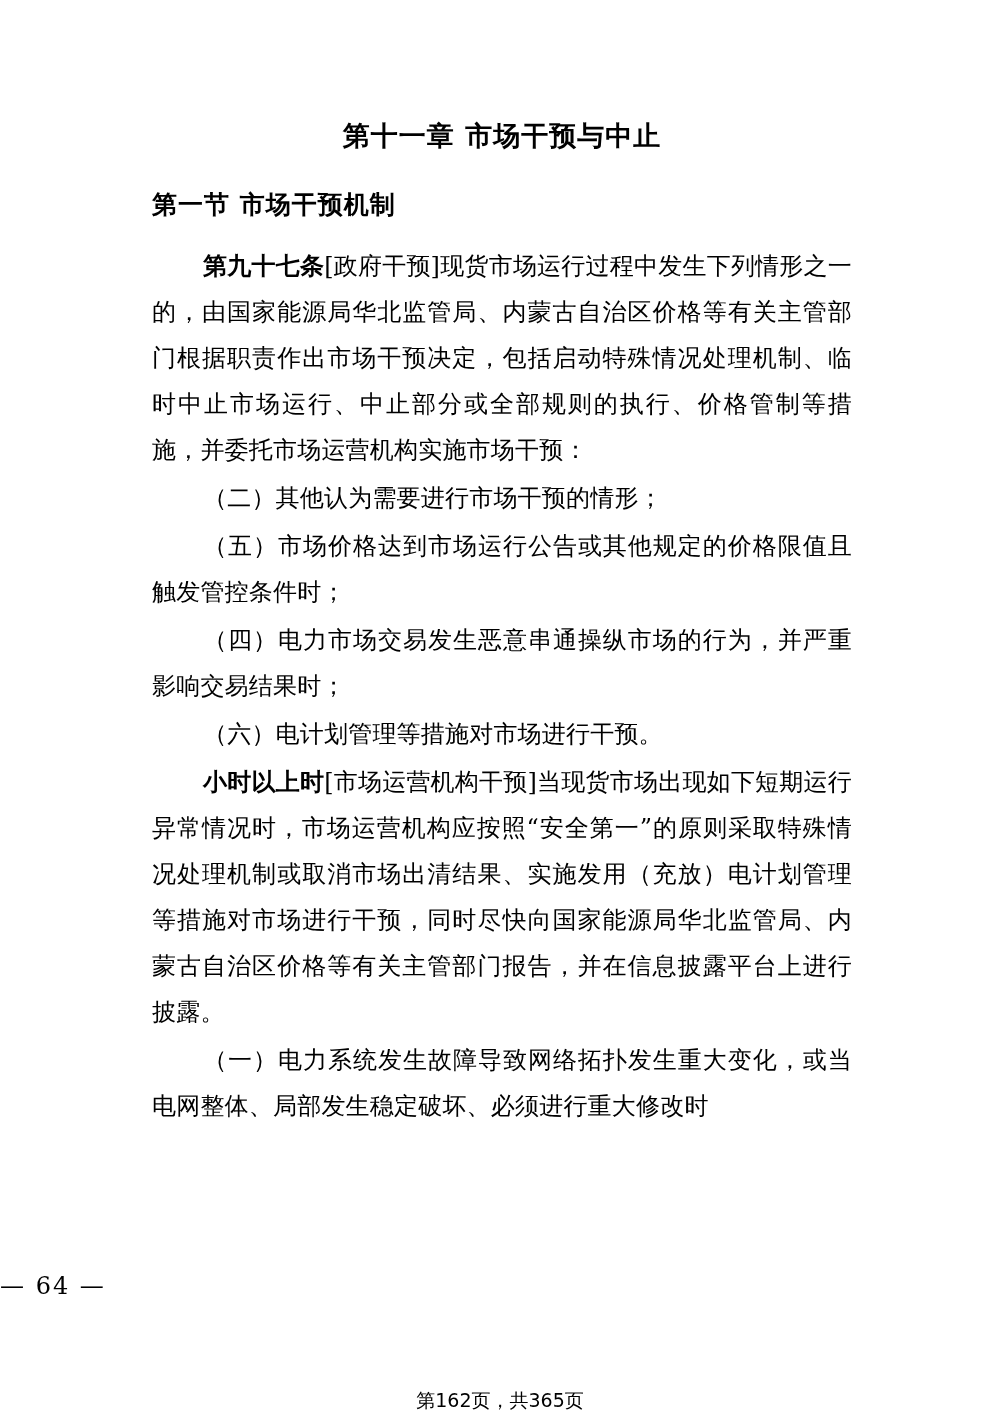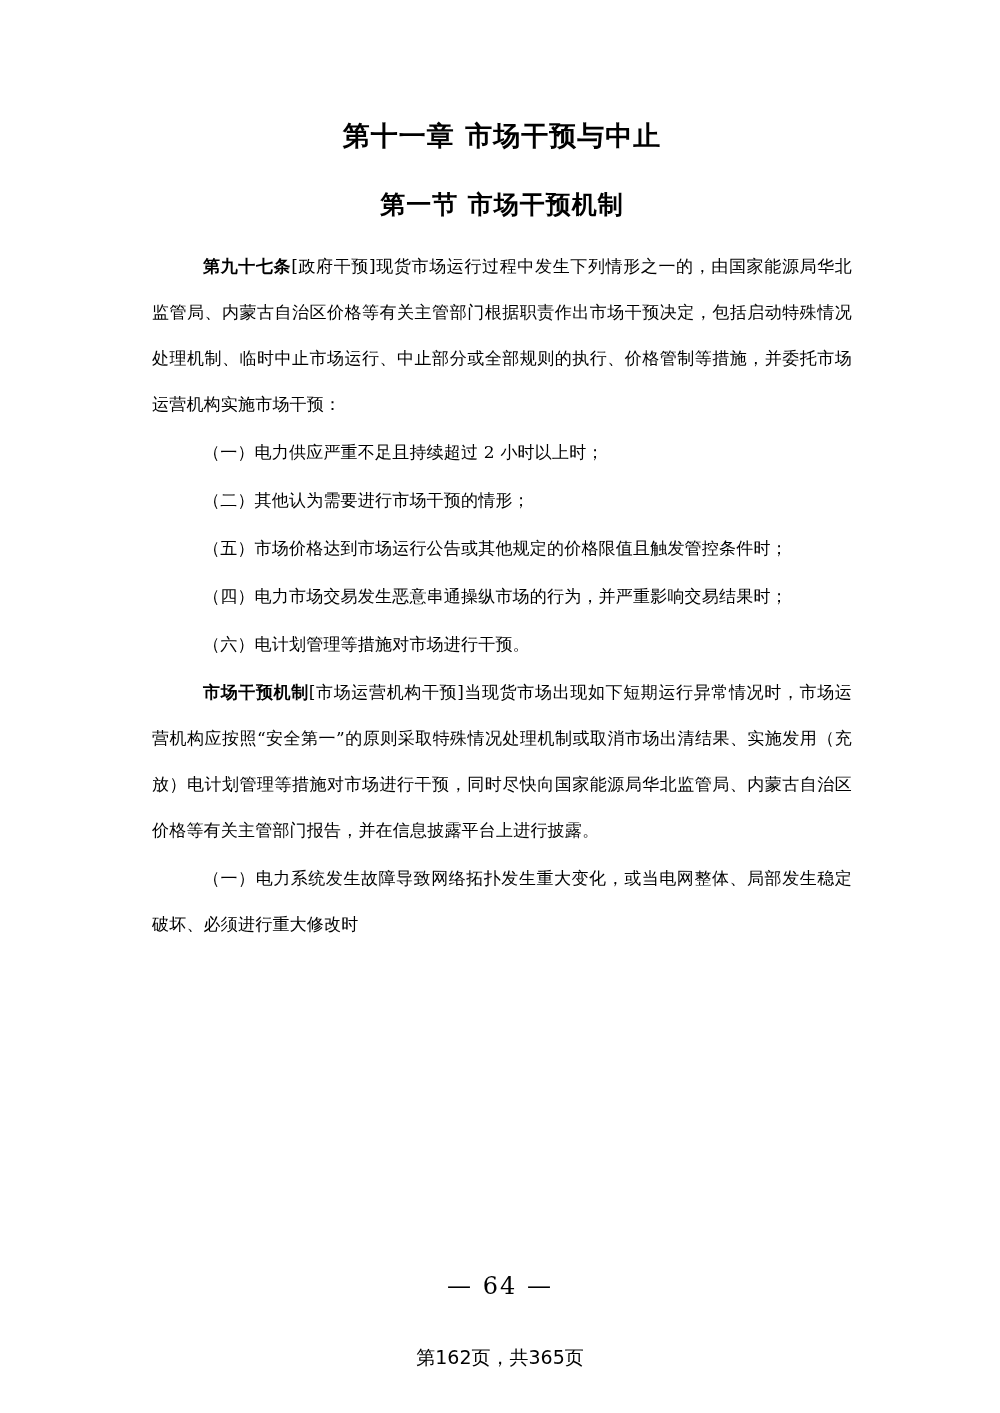--- a/index.html
+++ b/index.html
@@ -30,82 +30,81 @@
   }
   .chapter-title {
     text-align: center;
     font-size: 27px;
     font-weight: bold;
     letter-spacing: 1px;
     margin: 0 0 34px 0;
     font-family: "DejaVu Sans", "Liberation Sans", sans-serif;
   }
   .section-title {
-    text-align: center;
+    text-align: left;
     font-size: 25px;
     font-weight: bold;
     letter-spacing: 1px;
     margin: 0 0 22px 0;
     font-family: "DejaVu Sans", "Liberation Sans", sans-serif;
   }
   .para {
-    font-size: 17px;
+    font-size: 24px;
     line-height: 46px;
     text-align: justify;
     text-justify: inter-ideograph;
     margin: 0 0 2px 0;
     letter-spacing: 0.2px;
   }
   .indent {
     text-indent: 51px;
   }
   .art-label {
     font-weight: bold;
     font-family: "DejaVu Sans", "Liberation Sans", sans-serif;
   }
   .page-number {
     position: absolute;
     left: 0;
     top: 1272px;
     width: 1000px;
-    text-align: center;
+    text-align: left;
     font-size: 24px;
     letter-spacing: 2px;
   }
   .footer {
     position: absolute;
     left: 0;
-    top: 1345px;
+    top: 1388px;
     width: 1000px;
     text-align: center;
     font-size: 19px;
     font-family: "DejaVu Sans", "Liberation Sans", sans-serif;
   }
 </style>
 </head>
 <body>
 
 <div class="page">
   <div class="content">
     <div class="chapter-title">第十一章  市场干预与中止</div>
     <div class="section-title">第一节   市场干预机制</div>
 
     <p class="para indent"><span class="art-label">第九十七条</span><span>[政府干预]现货市场运行过程中发生下列情形之一的，由国家能源局华北监管局、内蒙古自治区价格等有关主管部门根据职责作出市场干预决定，包括启动特殊情况处理机制、临时中止市场运行、中止部分或全部规则的执行、价格管制等措施，并委托市场运营机构实施市场干预：</span></p>
 
-    <p class="para indent"><span>（一）电力供应严重不足且持续超过 2 小时以上时；</span></p>
 
     <p class="para indent"><span>（二）其他认为需要进行市场干预的情形；</span></p>
 
 
     <p class="para indent"><span>（五）市场价格达到市场运行公告或其他规定的价格限值且触发管控条件时；</span></p>
 
     <p class="para indent"><span>（四）电力市场交易发生恶意串通操纵市场的行为，并严重影响交易结果时；</span></p>
 
     <p class="para indent"><span>（六）电计划管理等措施对市场进行干预。</span></p>
 
-    <p class="para indent"><span class="art-label">市场干预机制</span><span>[市场运营机构干预]当现货市场出现如下短期运行异常情况时，市场运营机构应按照“安全第一”的原则采取特殊情况处理机制或取消市场出清结果、实施发用（充放）电计划管理等措施对市场进行干预，同时尽快向国家能源局华北监管局、内蒙古自治区价格等有关主管部门报告，并在信息披露平台上进行披露。</span></p>
+    <p class="para indent"><span class="art-label">小时以上时</span><span>[市场运营机构干预]当现货市场出现如下短期运行异常情况时，市场运营机构应按照“安全第一”的原则采取特殊情况处理机制或取消市场出清结果、实施发用（充放）电计划管理等措施对市场进行干预，同时尽快向国家能源局华北监管局、内蒙古自治区价格等有关主管部门报告，并在信息披露平台上进行披露。</span></p>
 
     <p class="para indent"><span>（一）电力系统发生故障导致网络拓扑发生重大变化，或当电网整体、局部发生稳定破坏、必须进行重大修改时</span></p>
   </div>
 
   <div class="page-number">— 64 —</div>
   <div class="footer">第162页，共365页</div>
 </div>
 
 </body></html>

